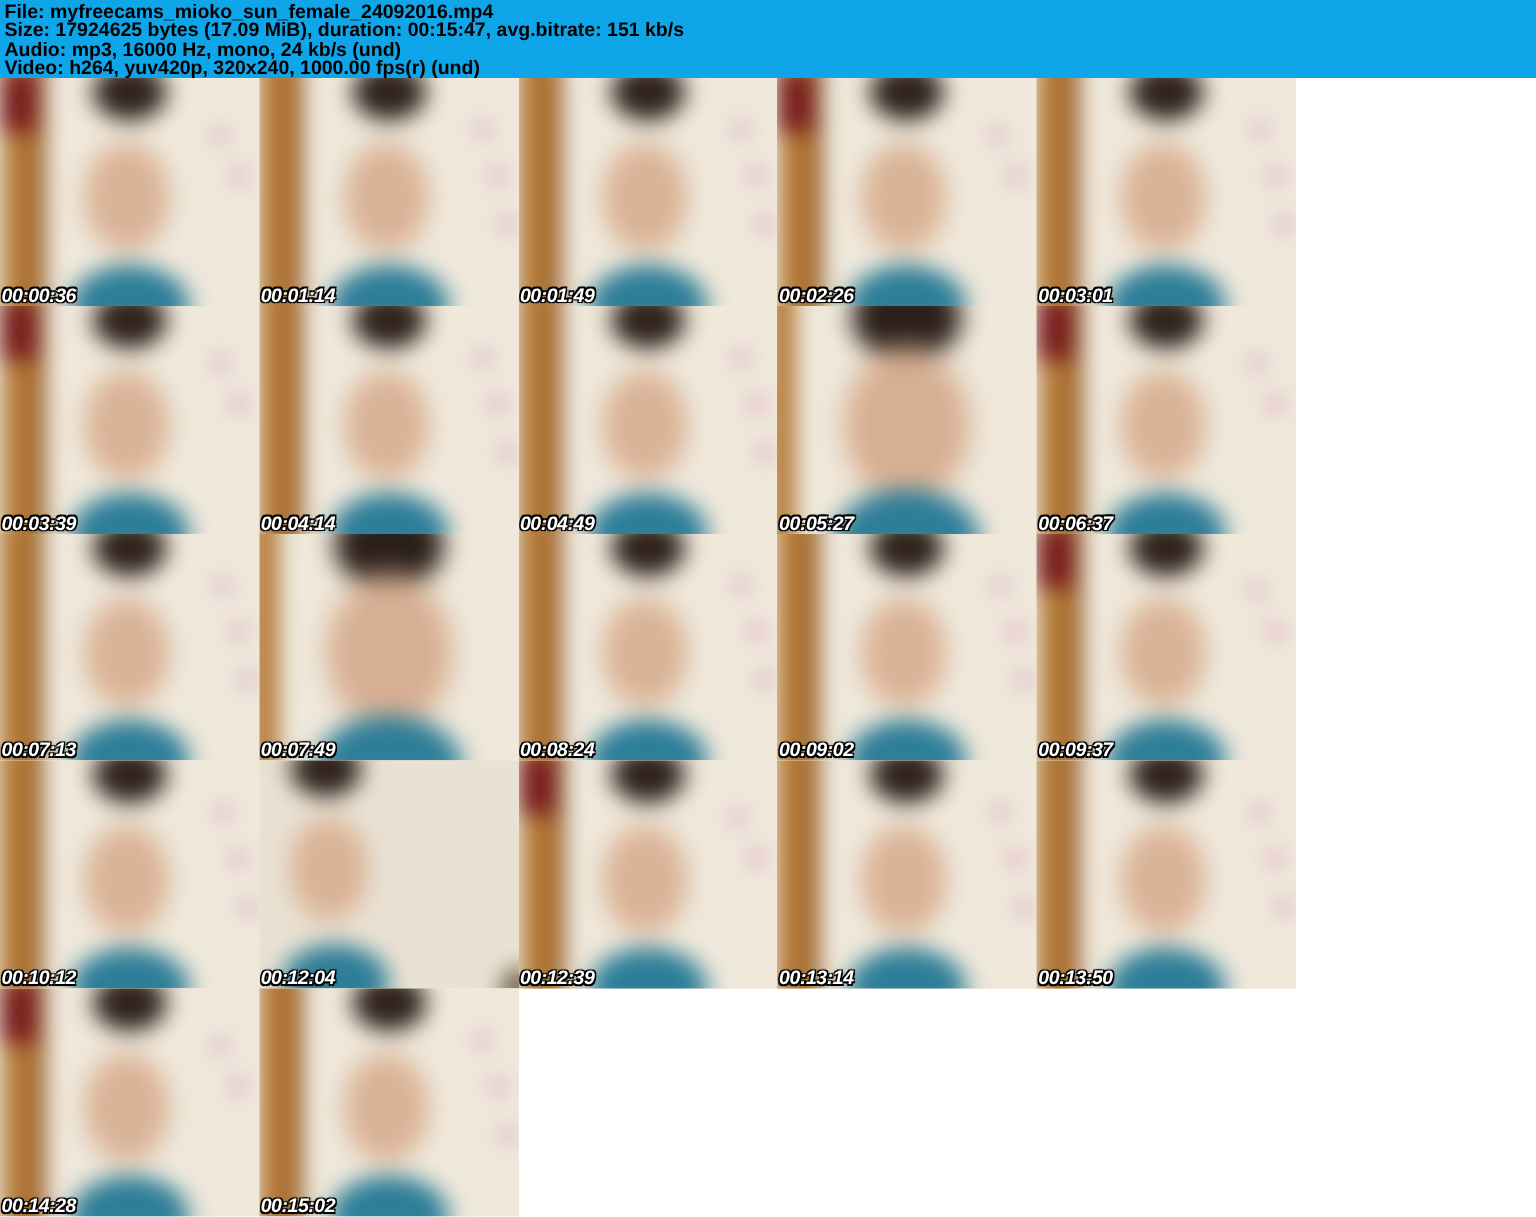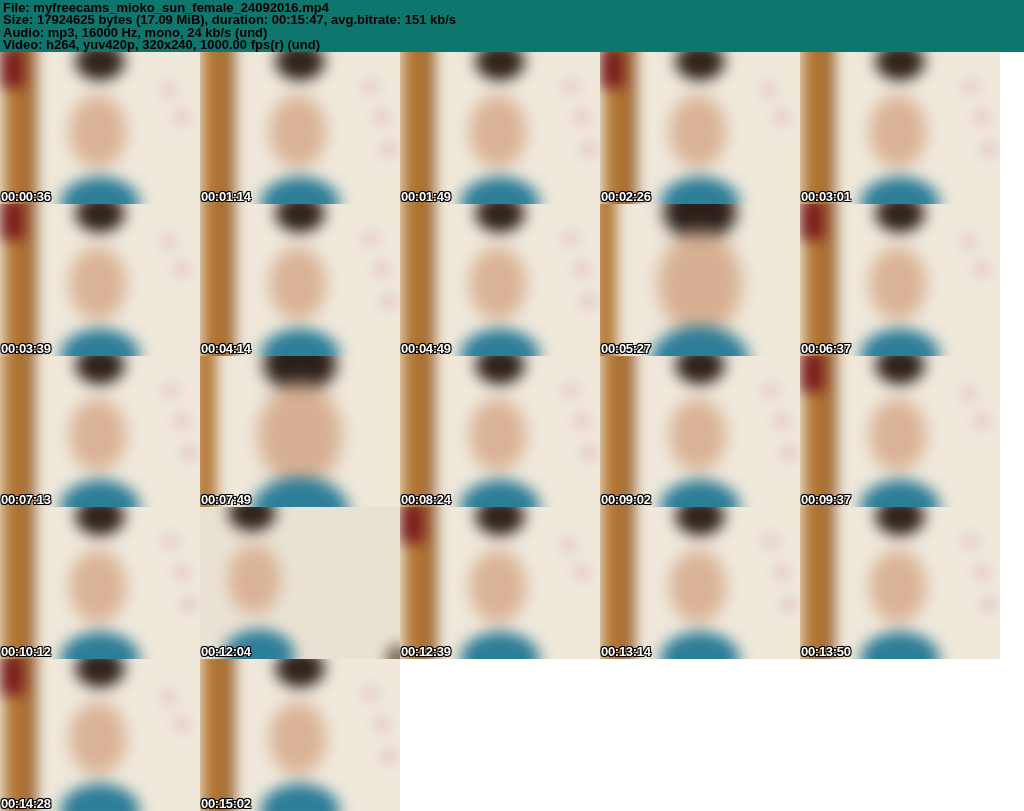--- a/index.html
+++ b/index.html
@@ -6,36 +6,37 @@
   html, body {
     width: 1024px; height: 811px;
     background: #ffffff;
     font-family: "Liberation Sans", sans-serif;
     overflow: hidden;
   }
   
   .media-header {
     height: 52px;
     padding: 2px 0 0 3px;
-    background: #0f766e;
+    background: #0ea5e9;
     color: #000000;
   }
   .media-header .line {
     font-size: 13px;
     font-weight: bold;
     line-height: 12.4px;
     white-space: nowrap;
     letter-spacing: 0px;
   }
   
   .grid {
     display: grid;
     grid-template-columns: repeat(5, 1fr);
     grid-auto-rows: 151.8px;
-    width: 1000px;
+    width: 864px;
+    font-style: italic;
   }
   .cell {
     position: relative;
     overflow: hidden;
     background: #efe8da;
   }
   
   .art {
     position: absolute;
     inset: -14px;

